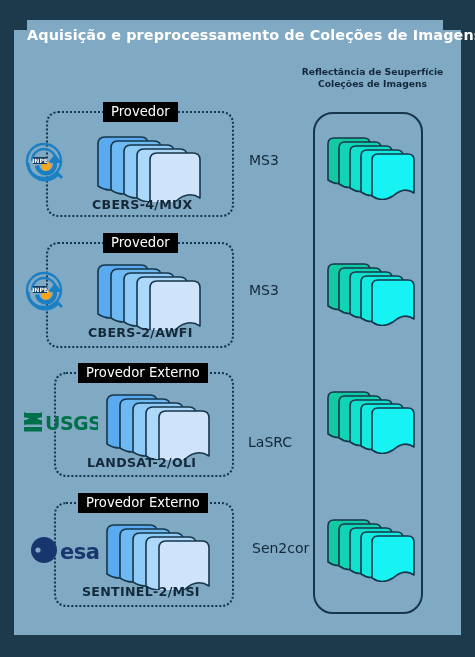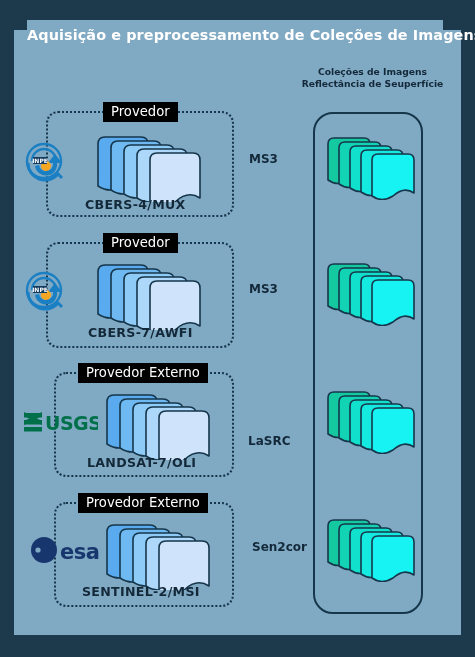--- a/index.html
+++ b/index.html
@@ -53,40 +53,40 @@
     background:#000000;padding:0 8px;white-space:nowrap;
     line-height:20px;
   }
   .sensor-label{
     position:absolute;color:#13293a;
     font-size:12.6px;font-weight:bold;white-space:nowrap;
     letter-spacing:.3px;
   }
   .proc-label{
     position:absolute;color:#13293a;
-    font-size:12px;font-weight:bold;white-space:nowrap;
+    font-size:14px;font-weight:normal;white-space:nowrap;
   }
   
   .logo{position:absolute;}
   
   .stack{position:absolute;}
   .stack svg{display:block;}
 </style>
 </head>
 <body>
 
 <div id="title-bar">
   <div id="title-text">Aquisição e preprocessamento de Coleções de Imagens</div>
 </div>
 
 <div id="panel"></div>
 
 <div id="right-heading">
+  <div>Reflectância de Seuperfície</div>
   <div>Coleções de Imagens</div>
-  <div>Reflectância de Seuperfície</div>
 </div>
 
 <div id="collections-box"></div>
 
 <div class="row" style="top:0;">
 
   <div class="prov-box" style="left:46px;top:111px;width:188px;height:106px;"></div>
   <div class="prov-label" style="left:103px;top:102px;">Provedor</div>
 
   <span class="logo" style="left:22px;top:139px;">
@@ -106,21 +106,21 @@
       <g stroke="#16364b" stroke-width="1.6" stroke-linejoin="round">
         <path d="M2 14 q0-7 7-7 h36 q7 0 7 7 v38 q-12 -8 -25 4 q-13 8 -25 0 z" fill="#59aaee"></path>
         <path d="M15 18 q0-7 7-7 h36 q7 0 7 7 v38 q-12 -8 -25 4 q-13 8 -25 0 z" fill="#6fb9f2"></path>
         <path d="M28 22 q0-7 7-7 h36 q7 0 7 7 v38 q-12 -8 -25 4 q-13 8 -25 0 z" fill="#8ecbf7"></path>
         <path d="M41 26 q0-7 7-7 h36 q7 0 7 7 v38 q-12 -8 -25 4 q-13 8 -25 0 z" fill="#aed8fa"></path>
         <path d="M54 30 q0-7 7-7 h36 q7 0 7 7 v38 q-12 -8 -25 4 q-13 8 -25 0 z" fill="#cfe4fa"></path>
       </g>
     </svg>
   </span>
 
-  <div class="sensor-label" style="left:85px;top:197px;">CBERS-4/MUX</div>
+  <div class="sensor-label" style="left:92px;top:197px;">CBERS-4/MUX</div>
 
   <div class="proc-label" style="left:249px;top:152px;">MS3</div>
 
   <span class="stack" style="left:326px;top:132px;">
     <svg width="92" height="68" viewBox="0 0 92 68">
       <g stroke="#16364b" stroke-width="1.6" stroke-linejoin="round">
         <path d="M2 12 q0-6 6-6 h30 q6 0 6 6 v33 q-10 -7 -21 3 q-11 7 -21 0 z" fill="#14c8a0"></path>
         <path d="M13 16 q0-6 6-6 h30 q6 0 6 6 v33 q-10 -7 -21 3 q-11 7 -21 0 z" fill="#12d4b4"></path>
         <path d="M24 20 q0-6 6-6 h30 q6 0 6 6 v33 q-10 -7 -21 3 q-11 7 -21 0 z" fill="#10e0cc"></path>
         <path d="M35 24 q0-6 6-6 h30 q6 0 6 6 v33 q-10 -7 -21 3 q-11 7 -21 0 z" fill="#14eae0"></path>
@@ -152,21 +152,21 @@
       <g stroke="#16364b" stroke-width="1.6" stroke-linejoin="round">
         <path d="M2 14 q0-7 7-7 h36 q7 0 7 7 v38 q-12 -8 -25 4 q-13 8 -25 0 z" fill="#59aaee"></path>
         <path d="M15 18 q0-7 7-7 h36 q7 0 7 7 v38 q-12 -8 -25 4 q-13 8 -25 0 z" fill="#6fb9f2"></path>
         <path d="M28 22 q0-7 7-7 h36 q7 0 7 7 v38 q-12 -8 -25 4 q-13 8 -25 0 z" fill="#8ecbf7"></path>
         <path d="M41 26 q0-7 7-7 h36 q7 0 7 7 v38 q-12 -8 -25 4 q-13 8 -25 0 z" fill="#aed8fa"></path>
         <path d="M54 30 q0-7 7-7 h36 q7 0 7 7 v38 q-12 -8 -25 4 q-13 8 -25 0 z" fill="#cfe4fa"></path>
       </g>
     </svg>
   </span>
 
-  <div class="sensor-label" style="left:88px;top:325px;">CBERS-7/AWFI</div>
+  <div class="sensor-label" style="left:88px;top:325px;">CBERS-2/AWFI</div>
 
   <div class="proc-label" style="left:249px;top:282px;">MS3</div>
 
   <span class="stack" style="left:326px;top:258px;">
     <svg width="92" height="68" viewBox="0 0 92 68">
       <g stroke="#16364b" stroke-width="1.6" stroke-linejoin="round">
         <path d="M2 12 q0-6 6-6 h30 q6 0 6 6 v33 q-10 -7 -21 3 q-11 7 -21 0 z" fill="#14c8a0"></path>
         <path d="M13 16 q0-6 6-6 h30 q6 0 6 6 v33 q-10 -7 -21 3 q-11 7 -21 0 z" fill="#12d4b4"></path>
         <path d="M24 20 q0-6 6-6 h30 q6 0 6 6 v33 q-10 -7 -21 3 q-11 7 -21 0 z" fill="#10e0cc"></path>
         <path d="M35 24 q0-6 6-6 h30 q6 0 6 6 v33 q-10 -7 -21 3 q-11 7 -21 0 z" fill="#14eae0"></path>
@@ -199,21 +199,21 @@
       <g stroke="#16364b" stroke-width="1.6" stroke-linejoin="round">
         <path d="M2 14 q0-7 7-7 h36 q7 0 7 7 v38 q-12 -8 -25 4 q-13 8 -25 0 z" fill="#59aaee"></path>
         <path d="M15 18 q0-7 7-7 h36 q7 0 7 7 v38 q-12 -8 -25 4 q-13 8 -25 0 z" fill="#6fb9f2"></path>
         <path d="M28 22 q0-7 7-7 h36 q7 0 7 7 v38 q-12 -8 -25 4 q-13 8 -25 0 z" fill="#8ecbf7"></path>
         <path d="M41 26 q0-7 7-7 h36 q7 0 7 7 v38 q-12 -8 -25 4 q-13 8 -25 0 z" fill="#aed8fa"></path>
         <path d="M54 30 q0-7 7-7 h36 q7 0 7 7 v38 q-12 -8 -25 4 q-13 8 -25 0 z" fill="#cfe4fa"></path>
       </g>
     </svg>
   </span>
 
-  <div class="sensor-label" style="left:87px;top:455px;">LANDSAT-7/OLI</div>
+  <div class="sensor-label" style="left:87px;top:455px;">LANDSAT-2/OLI</div>
 
   <div class="proc-label" style="left:248px;top:434px;">LaSRC</div>
 
   <span class="stack" style="left:326px;top:386px;">
     <svg width="92" height="68" viewBox="0 0 92 68">
       <g stroke="#16364b" stroke-width="1.6" stroke-linejoin="round">
         <path d="M2 12 q0-6 6-6 h30 q6 0 6 6 v33 q-10 -7 -21 3 q-11 7 -21 0 z" fill="#14c8a0"></path>
         <path d="M13 16 q0-6 6-6 h30 q6 0 6 6 v33 q-10 -7 -21 3 q-11 7 -21 0 z" fill="#12d4b4"></path>
         <path d="M24 20 q0-6 6-6 h30 q6 0 6 6 v33 q-10 -7 -21 3 q-11 7 -21 0 z" fill="#10e0cc"></path>
         <path d="M35 24 q0-6 6-6 h30 q6 0 6 6 v33 q-10 -7 -21 3 q-11 7 -21 0 z" fill="#14eae0"></path>

